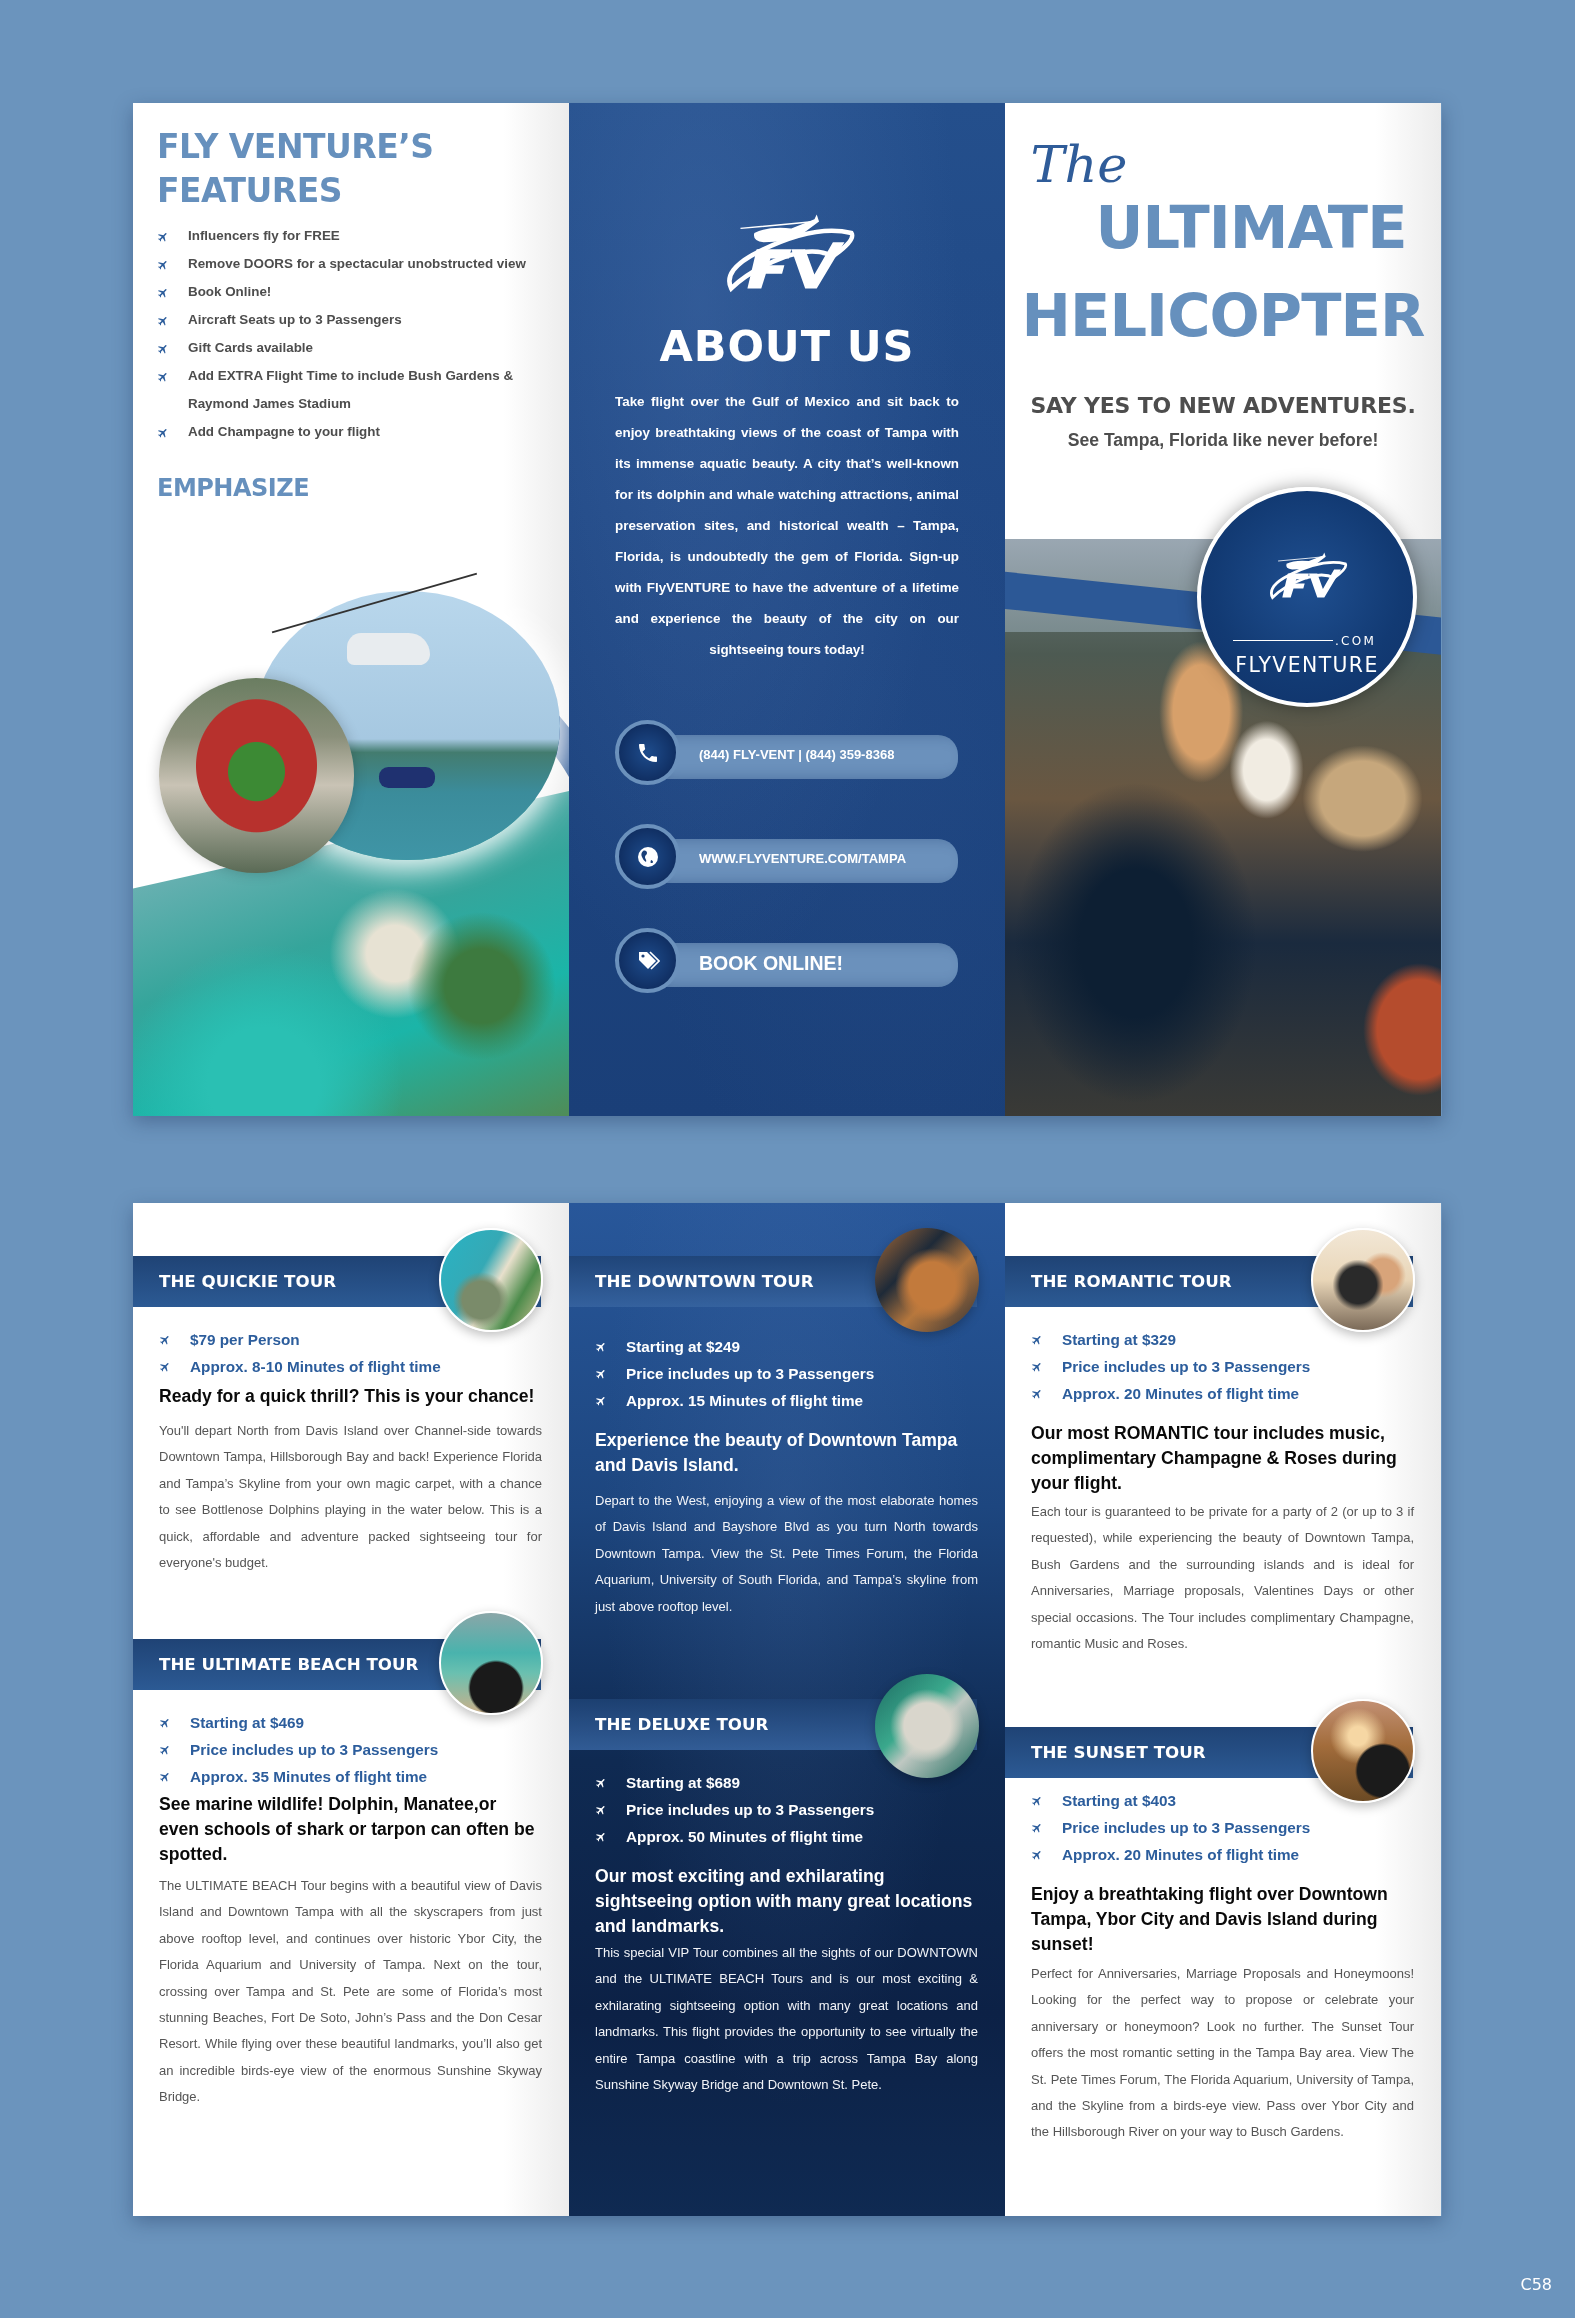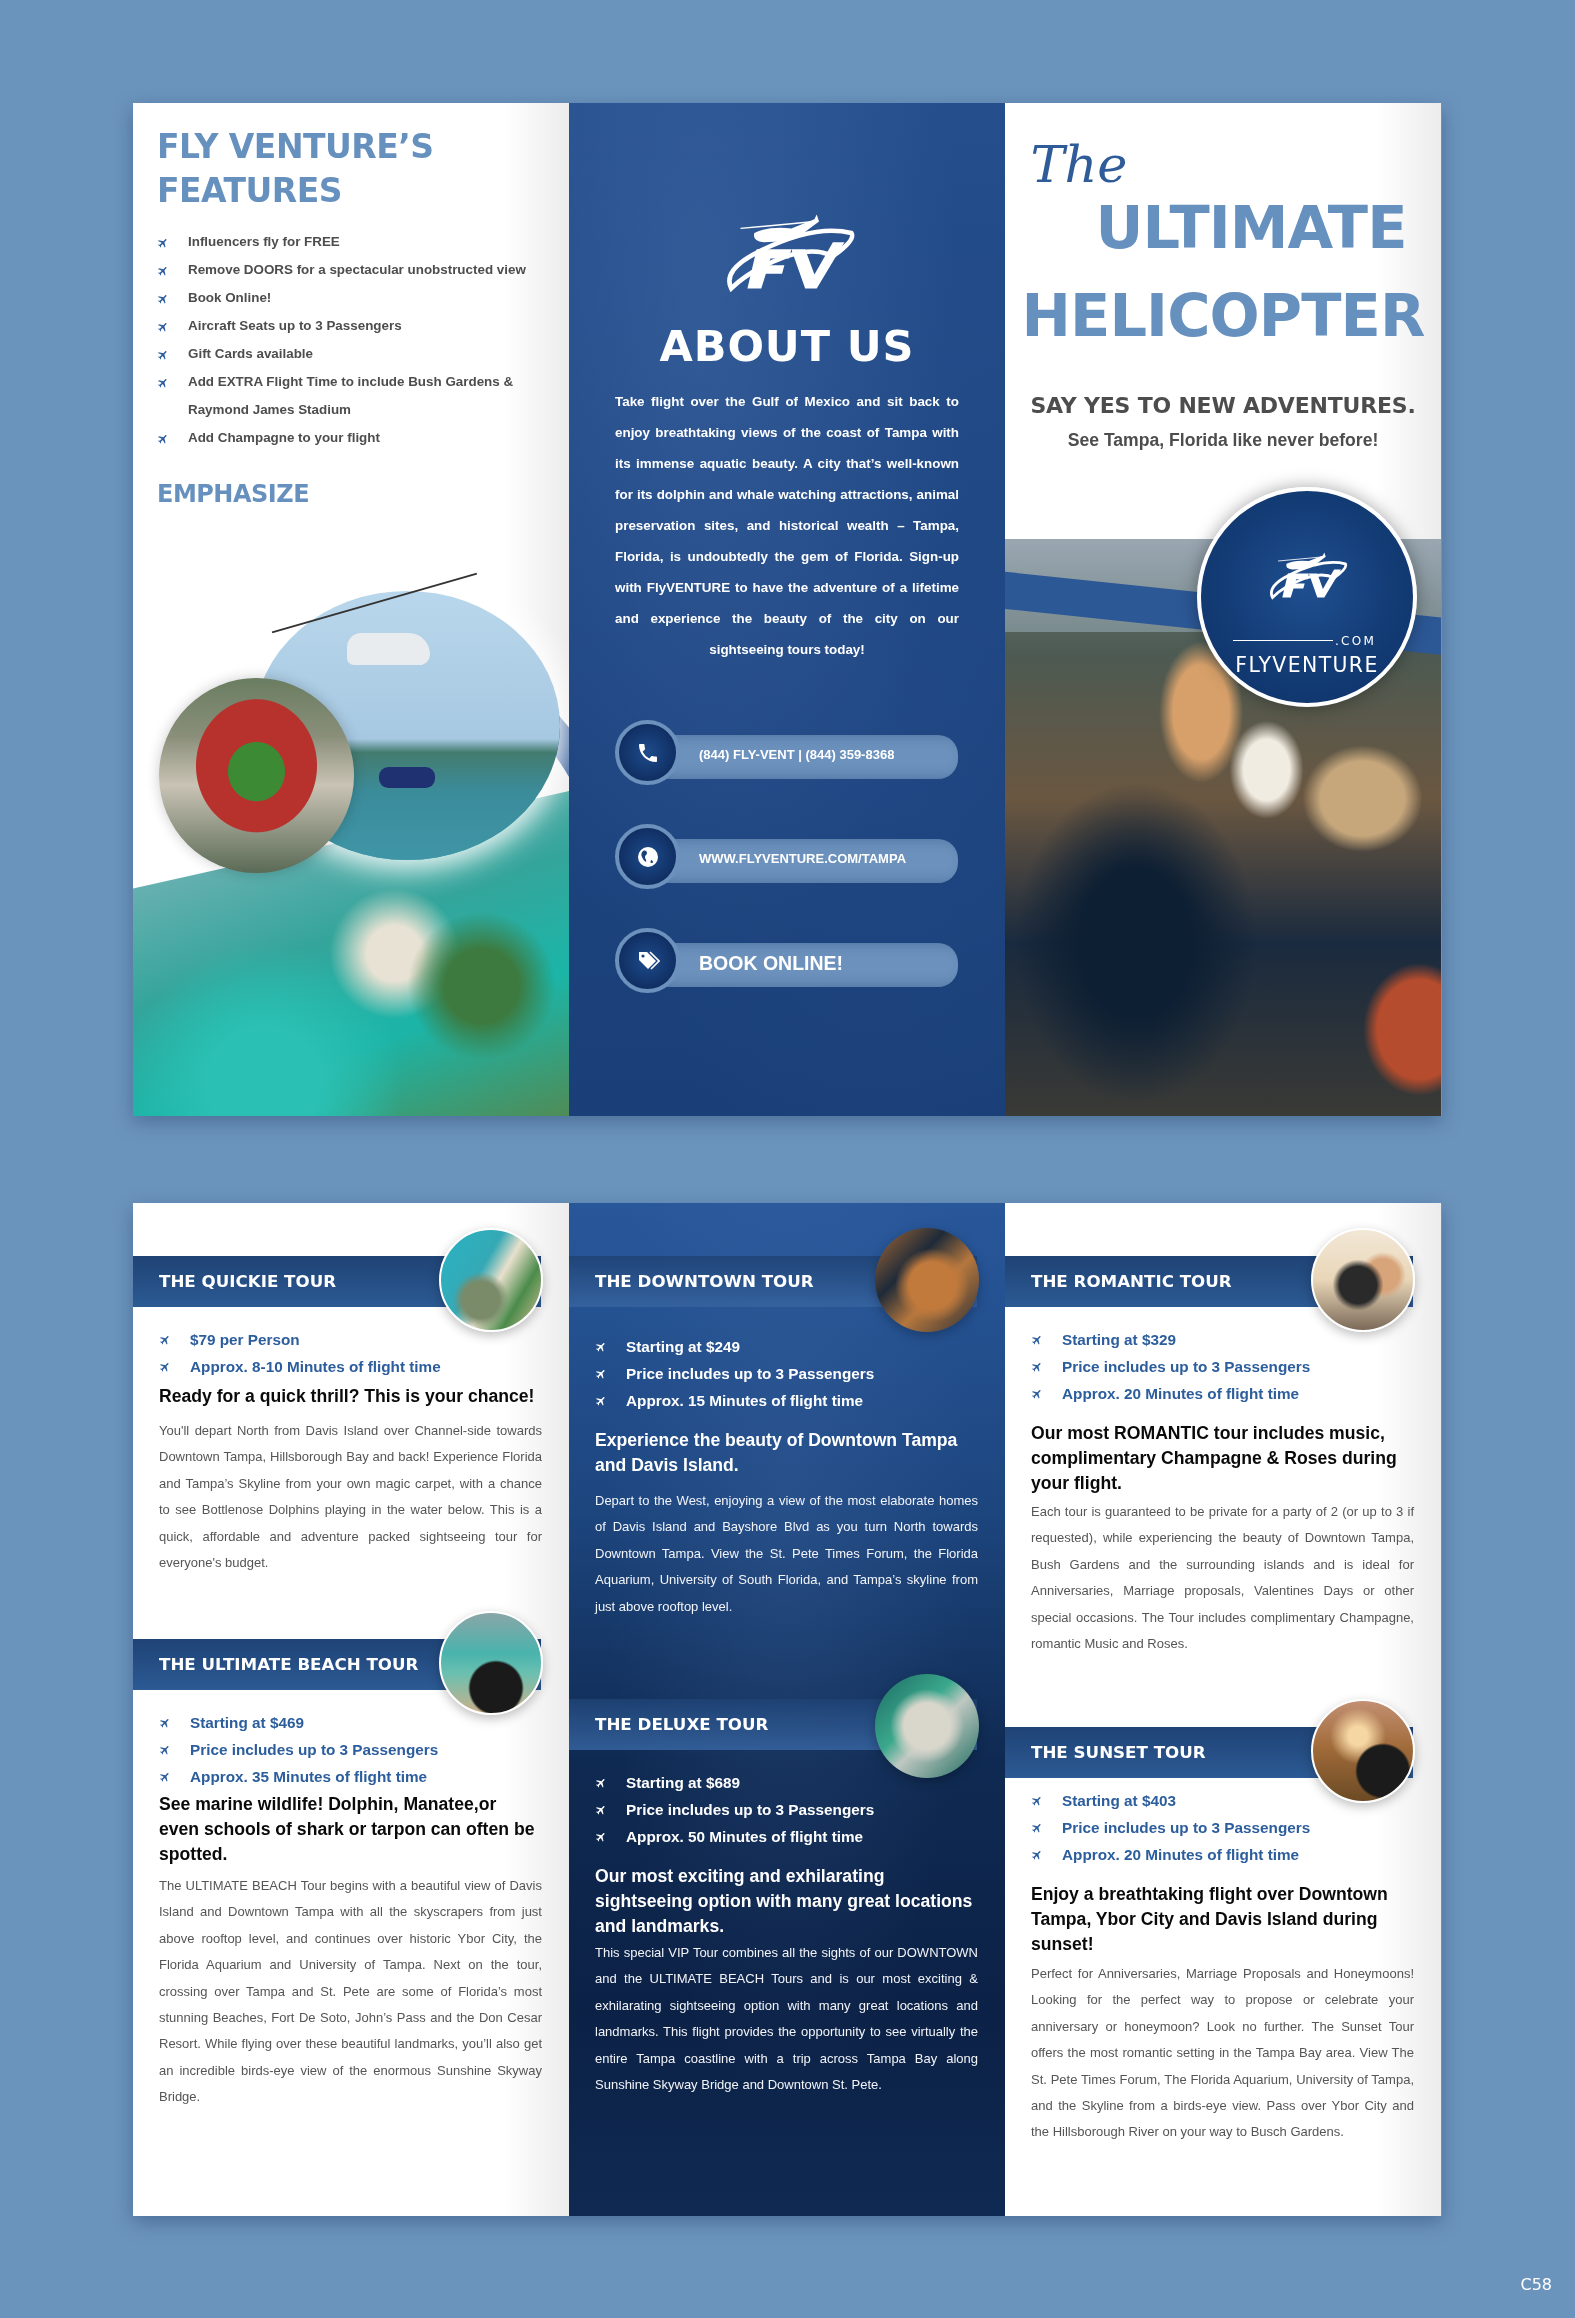--- a/index.html
+++ b/index.html
@@ -37,21 +37,21 @@
   
   .features { padding: 22px 0 0 24px; }
   .h-features {
     font-family: "DejaVu Sans", sans-serif;
     font-weight: 700;
     color: #6690bd;
     font-size: 33px;
     line-height: 44px;
     letter-spacing: -0.5px;
   }
-  .bullets { list-style: none; margin-top: 15px; }
+  .bullets { list-style: none; margin-top: 9px; }
   .bullets li {
     display: flex;
     font-size: 13.4px;
     color: #4d4d4d;
     font-weight: 700;
     line-height: 28px;
     padding-right: 42px;
   }
   .plane {
     flex: 0 0 31px;

